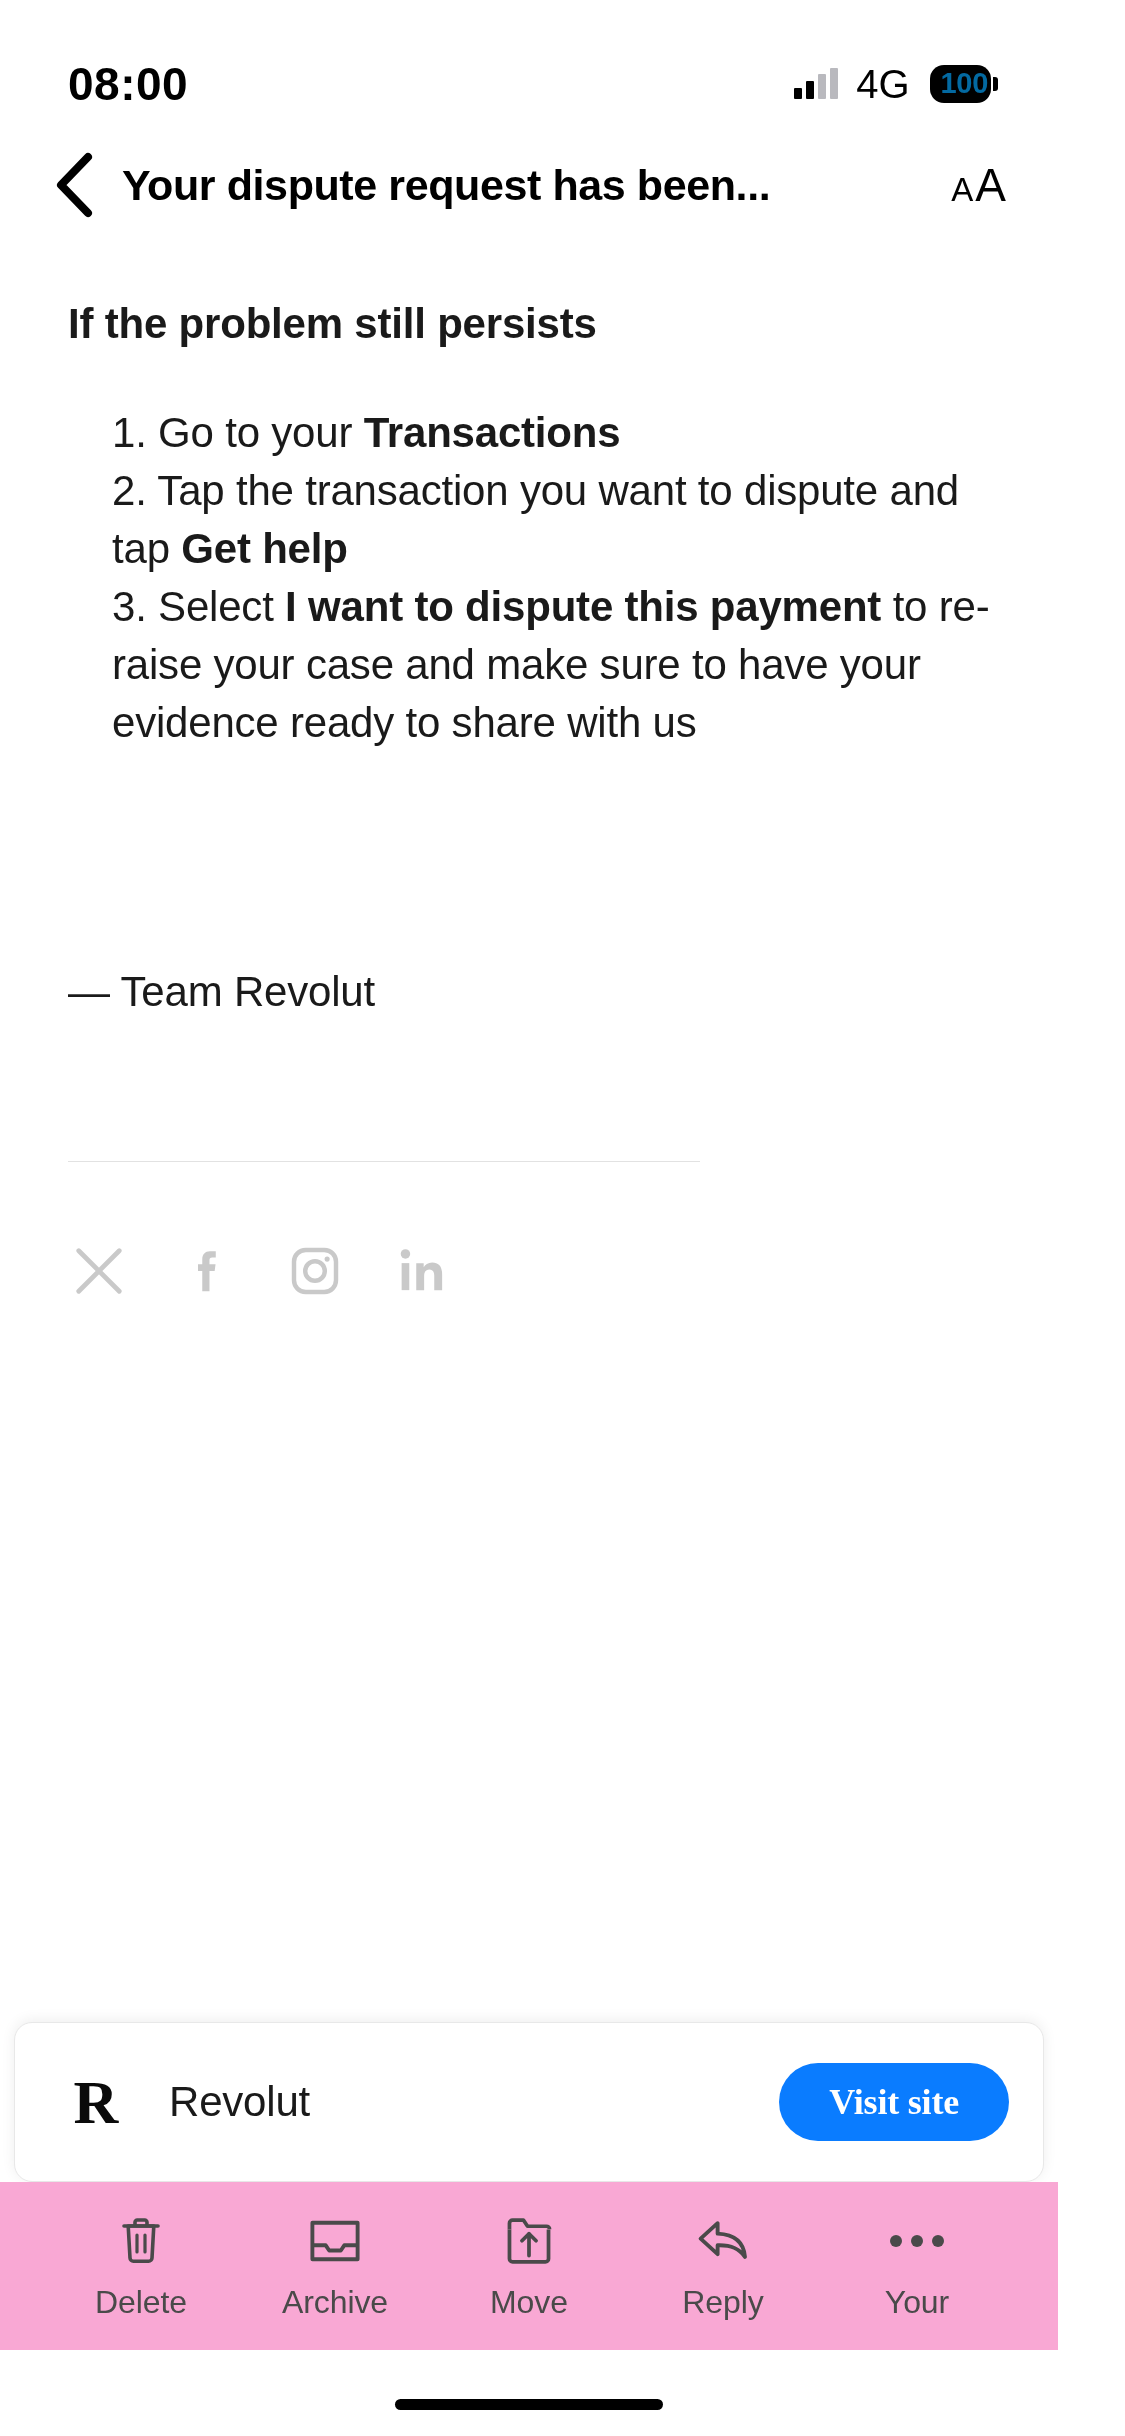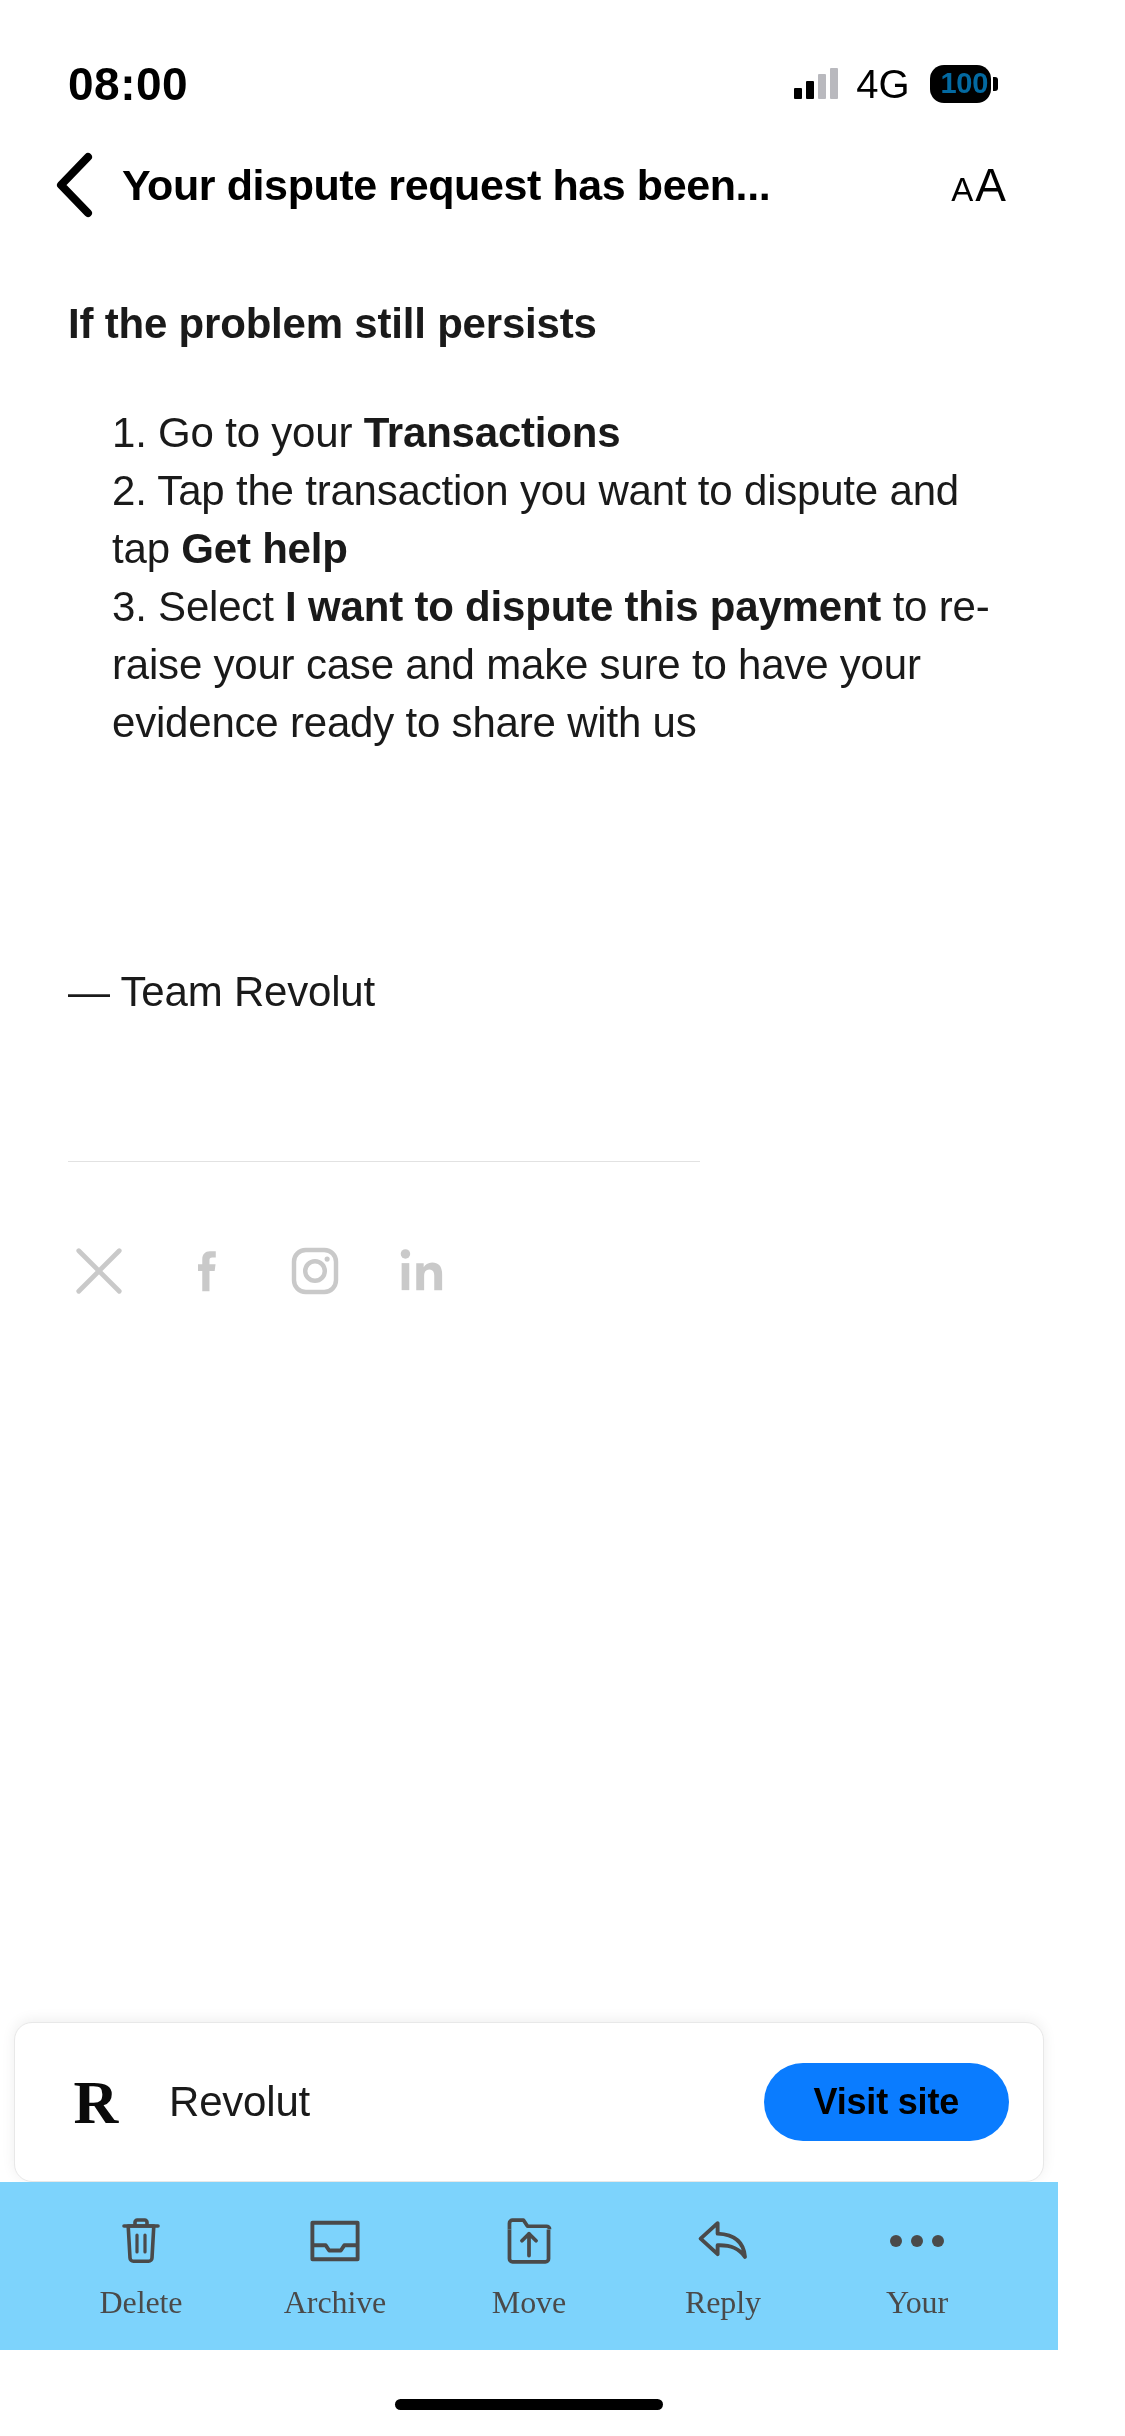--- a/index.html
+++ b/index.html
@@ -207,41 +207,41 @@
   .brand-name {
     margin-left: 36px;
     font-size: 42px;
     color: #1a1a1a;
     flex: 1;
     letter-spacing: -0.2px;
   }
   .visit-btn {
     flex: none;
     background: #0a7cff;
-    color: #000000;
+    color: #ffffff;
     font-size: 36px;
     font-weight: 700;
     border: none;
     border-radius: 46px;
     padding: 18px 50px;
     letter-spacing: -0.2px;
+    font-family: Liberation Serif, serif;
   }
 
   
   .toolbar {
     position: absolute;
     left: 0; right: 0;
     bottom: 86px;
     height: 168px;
     display: flex;
     align-items: center;
     justify-content: space-around;
     padding: 0 44px;
-    background: #7dd3fc;
-    font-family: Liberation Serif, serif;
+    background: #f9a8d4;
   }
   .tool {
     display: flex;
     flex-direction: column;
     align-items: center;
     justify-content: center;
     width: 180px;
     gap: 14px;
   }
   .tool .glyph {

